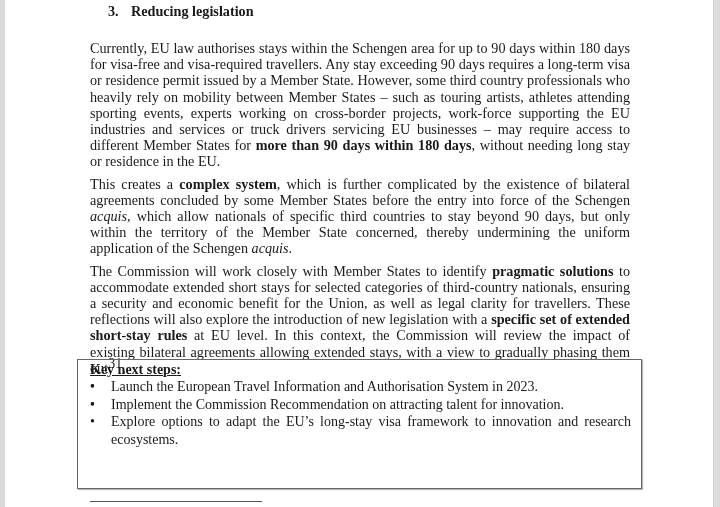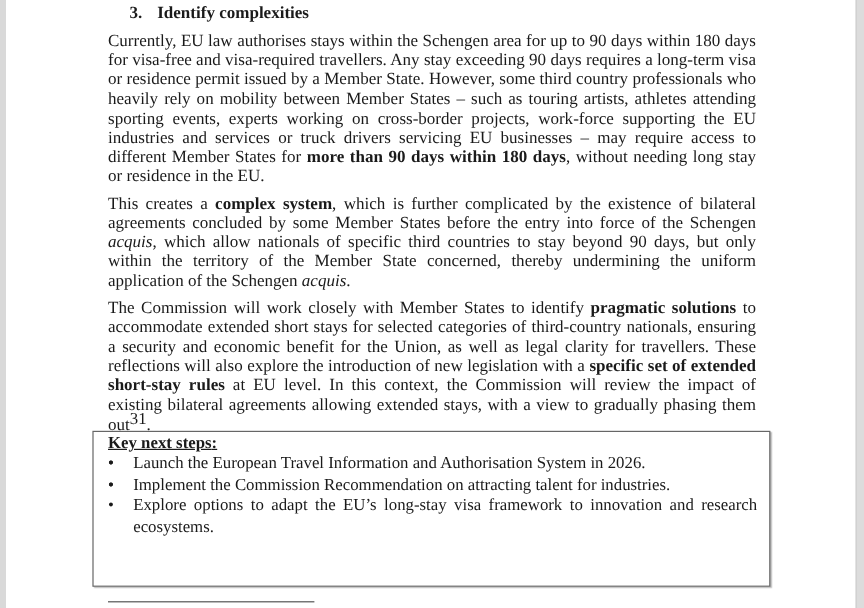--- a/index.html
+++ b/index.html
@@ -14,21 +14,21 @@
   .page {
     position: absolute; left: 90px; top: 0; width: 540px;
     font-size: 14.2px; line-height: 16.2px;
   }
   h3 {
     margin: 0; padding-top: 3px; font-size: 14.2px; line-height: 16px;
     font-weight: bold; padding-left: 18px; height: 20px;
   }
   h3 .num { display: inline-block; width: 23px; }
   p { margin: 0 0 6px 0; text-align: justify; }
-  p.first { margin-top: 3px; }
+  p.first { margin-top: 17px; }
   b { font-weight: bold; }
   i { }
   sup { font-size: 14px; line-height: 0; vertical-align: 5px; }
   .box {
     position: absolute; left: 77px; top: 359px; width: 563px; height: 128px;
     border: 1px solid #666; box-shadow: 1px 1px 1px #bbb;
     font-size: 14px; line-height: 17.6px;
   }
   .box-title { position: absolute; left: 12px; top: 1px; font-weight: bold; text-decoration: underline; }
   .box ul { list-style: none; margin: 0; padding: 0; position: absolute; left: 12px; top: 18px; width: 541px; }
@@ -37,31 +37,31 @@
   .footnote-rule { position: absolute; left: 90px; top: 501px; width: 172px; height: 1px; background: #555; }
 </style>
 </head>
 <body>
 
 <div class="edge-left"></div>
 <div class="edge-right"></div>
 
 <div class="page">
   <h3>
-    <span class="num">3.</span><span>Identify complexities</span>
+    <span class="num">3.</span><span>Reducing legislation</span>
   </h3>
   <p class="first"><span>Currently, EU law authorises stays within the Schengen area for up to 90 days within 180 days for visa-free and visa-required travellers. Any stay exceeding 90 days requires a long-term visa or residence permit issued by a Member State. However, some third country professionals who heavily rely on mobility between Member States – such as touring artists, athletes attending sporting events, experts working on cross-border projects, work-force supporting the EU industries and services or truck drivers servicing EU businesses – may require access to different Member States for </span><b>more than 90 days within 180 days</b><span>, without needing long stay or residence in the EU.</span></p>
   <p><span>This creates a </span><b>complex system</b><span>, which is further complicated by the existence of bilateral agreements concluded by some Member States before the entry into force of the Schengen </span><i>acquis</i><span>, which allow nationals of specific third countries to stay beyond 90 days, but only within the territory of the Member State concerned, thereby undermining the uniform application of the Schengen </span><i>acquis</i><span>.</span></p>
   <p><span>The Commission will work closely with Member States to identify </span><b>pragmatic solutions</b><span> to accommodate extended short stays for selected categories of third-country nationals, ensuring a security and economic benefit for the Union, as well as legal clarity for travellers. These reflections will also explore the introduction of new legislation with a </span><b>specific set of extended short-stay rules</b><span> at EU level. In this context, the Commission will review the impact of existing bilateral agreements allowing extended stays, with a view to gradually phasing them out</span><sup>31</sup><span>.</span></p>
 </div>
 
 <div class="box">
   <div class="box-title"><span>Key next steps</span><span>:</span></div>
   <ul>
     <li><span class="bullet">•</span></li>
-    <li><span class="bullet">•</span><span>Launch the European Travel Information and Authorisation System in 2026.</span></li>
+    <li><span class="bullet">•</span><span>Launch the European Travel Information and Authorisation System in 2023.</span></li>
     <li><span class="bullet">•</span></li>
-    <li><span class="bullet">•</span><span>Implement the Commission Recommendation on attracting talent for industries.</span></li>
+    <li><span class="bullet">•</span><span>Implement the Commission Recommendation on attracting talent for innovation.</span></li>
     <li><span class="bullet">•</span><span>Explore options to adapt the EU’s long-stay visa framework to innovation and research ecosystems.</span></li>
   </ul>
 </div>
 
 <div class="footnote-rule"></div>
 
 </body></html>

